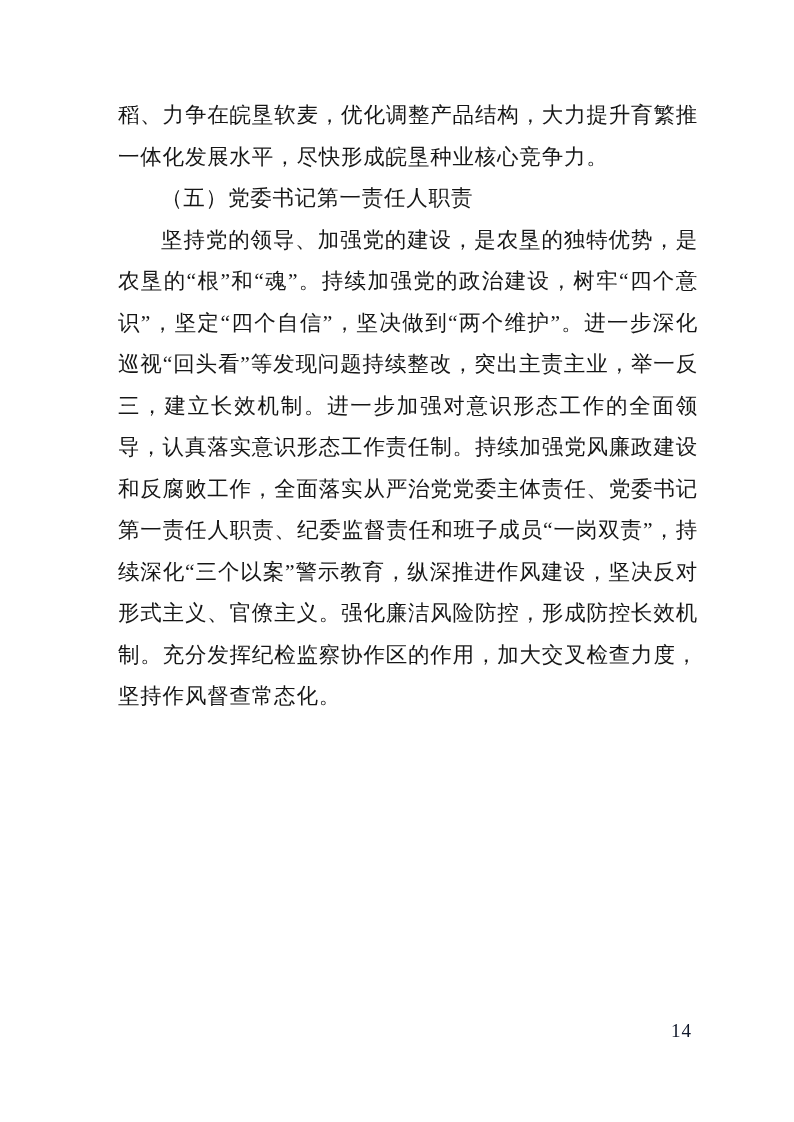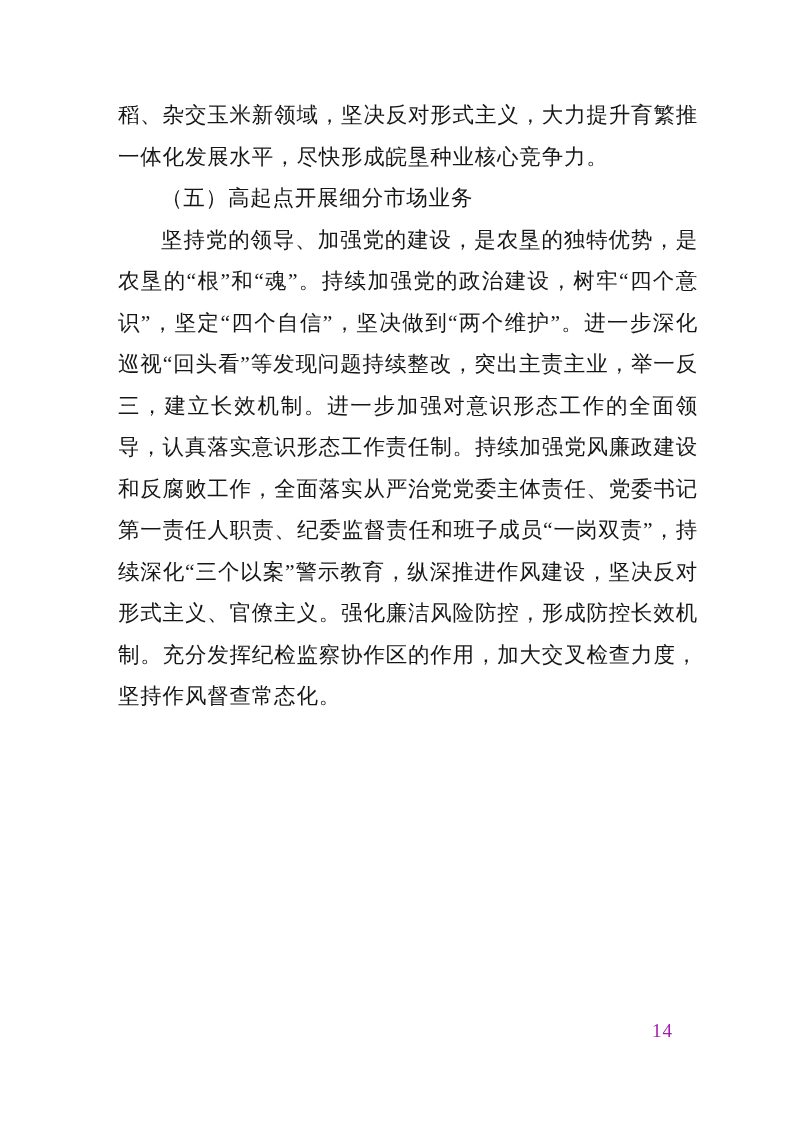--- a/index.html
+++ b/index.html
@@ -32,30 +32,30 @@
     padding: 0;
   }
   .para.indent {
     text-indent: 2em;
   }
   .page-number {
     position: absolute;
     left: 652px;
     top: 1020px;
     width: 40px;
-    text-align: left;
+    text-align: right;
     font-family: "Liberation Serif", "DejaVu Serif", serif;
     font-size: 19px;
     letter-spacing: 1px;
-    color: #a21caf;
+    color: #0f172a;
   }
 </style>
 </head>
 <body>
 
 <div class="page">
   <div class="body-text">
-    <p class="para no-indent">稻、杂交玉米新领域，坚决反对形式主义，大力提升育繁推一体化发展水平，尽快形成皖垦种业核心竞争力。</p>
-    <p class="para indent">（五）高起点开展细分市场业务</p>
+    <p class="para no-indent">稻、力争在皖垦软麦，优化调整产品结构，大力提升育繁推一体化发展水平，尽快形成皖垦种业核心竞争力。</p>
+    <p class="para indent">（五）党委书记第一责任人职责</p>
     <p class="para indent">坚持党的领导、加强党的建设，是农垦的独特优势，是农垦的“根”和“魂”。持续加强党的政治建设，树牢“四个意识”，坚定“四个自信”，坚决做到“两个维护”。进一步深化巡视“回头看”等发现问题持续整改，突出主责主业，举一反三，建立长效机制。进一步加强对意识形态工作的全面领导，认真落实意识形态工作责任制。持续加强党风廉政建设和反腐败工作，全面落实从严治党党委主体责任、党委书记第一责任人职责、纪委监督责任和班子成员“一岗双责”，持续深化“三个以案”警示教育，纵深推进作风建设，坚决反对形式主义、官僚主义。强化廉洁风险防控，形成防控长效机制。充分发挥纪检监察协作区的作用，加大交叉检查力度，坚持作风督查常态化。</p>
   </div>
   <div class="page-number">14</div>
 </div>
 
 </body></html>

